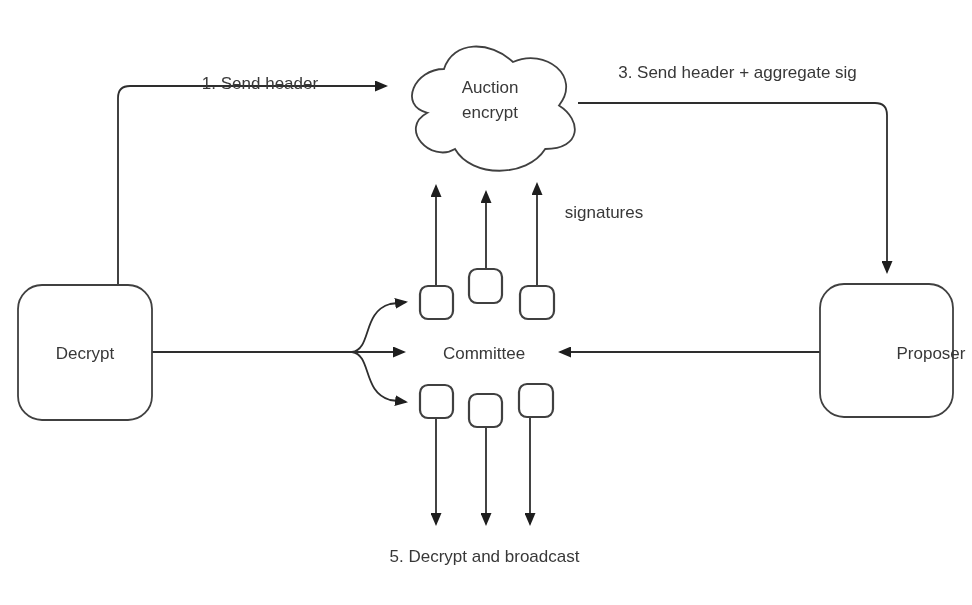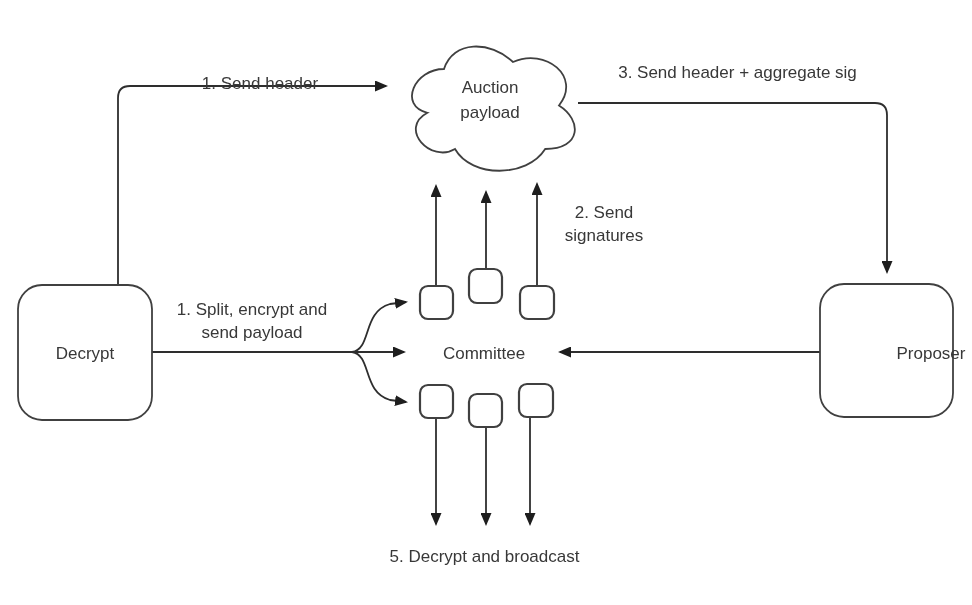--- a/index.html
+++ b/index.html
@@ -85,33 +85,28 @@
   </svg>
 
   <div class="lbl node-lbl" style="left:85px; top:353px;">Decrypt</div>
 
   <div class="lbl node-lbl" style="left:887px; top:353px;margin-left:44px;">Proposer</div>
 
   <div class="lbl node-lbl" style="left:484px; top:353px;">Committee</div>
 
   <div class="lbl node-lbl" style="left:490px; top:100px; line-height:25px;">
     <span class="line">Auction</span>
-    <span class="line">payload</span>
+    <span class="line">encrypt</span>
   </div>
 
   <div class="lbl" style="left:170px; top:46px; width:180px;margin-top:26px;">1. Send header</div>
 
   <div class="lbl" style="left:590px; top:61px; width:295px;">3. Send header + aggregate sig</div>
 
   <div class="lbl" style="left:548px; top:201px; width:112px;">
-    <span class="line">2. Send</span>
     <span class="line">signatures</span>
   </div>
 
-  <div class="lbl" style="left:158px; top:298px; width:188px;">
-    <span class="line">1. Split, encrypt and</span>
-    <span class="line">send payload</span>
-  </div>
 
 
   <div class="lbl" style="left:362px; top:545px; width:245px;">5. Decrypt and broadcast</div>
 
 </div>
 
 </body></html>

